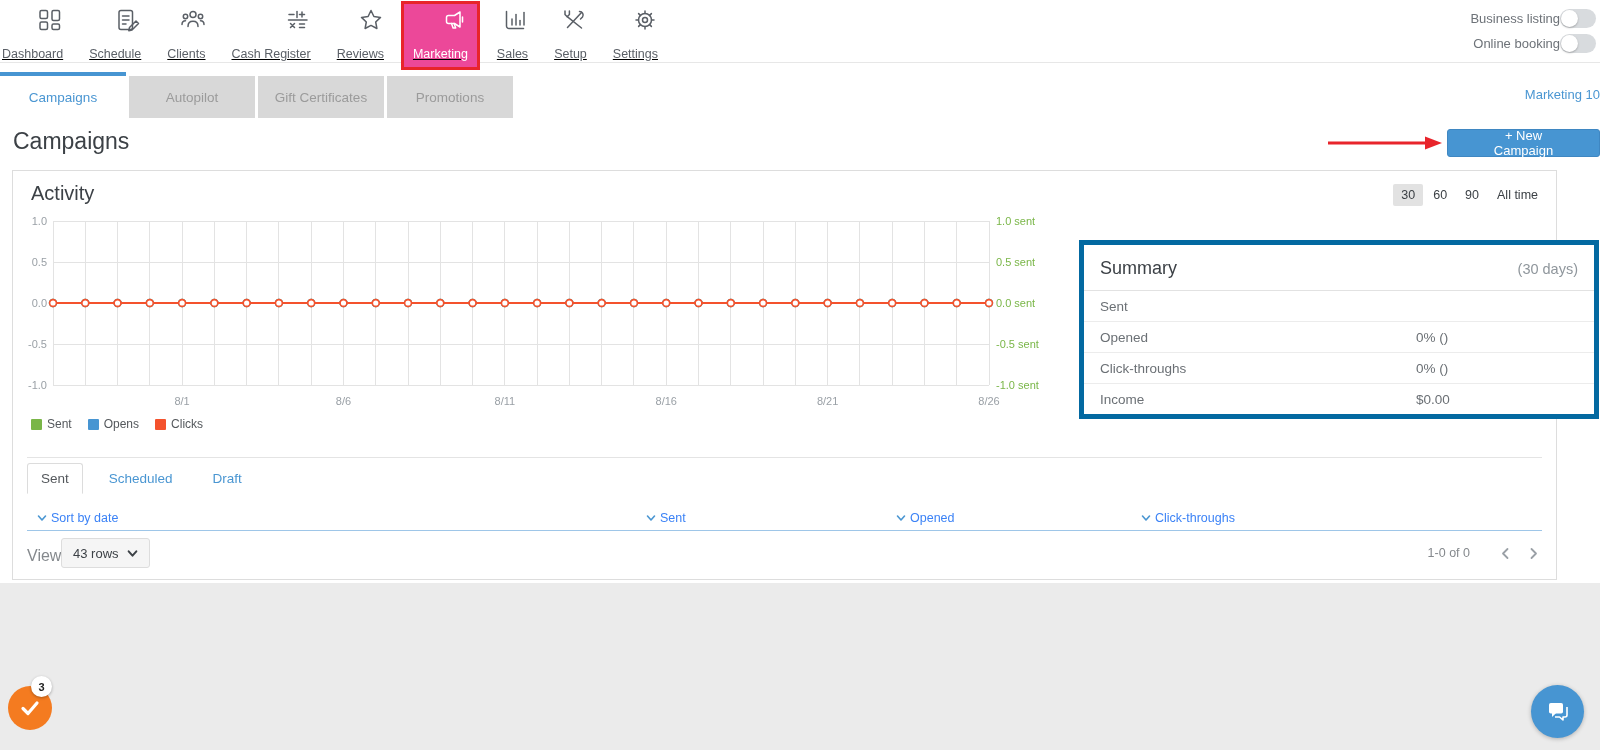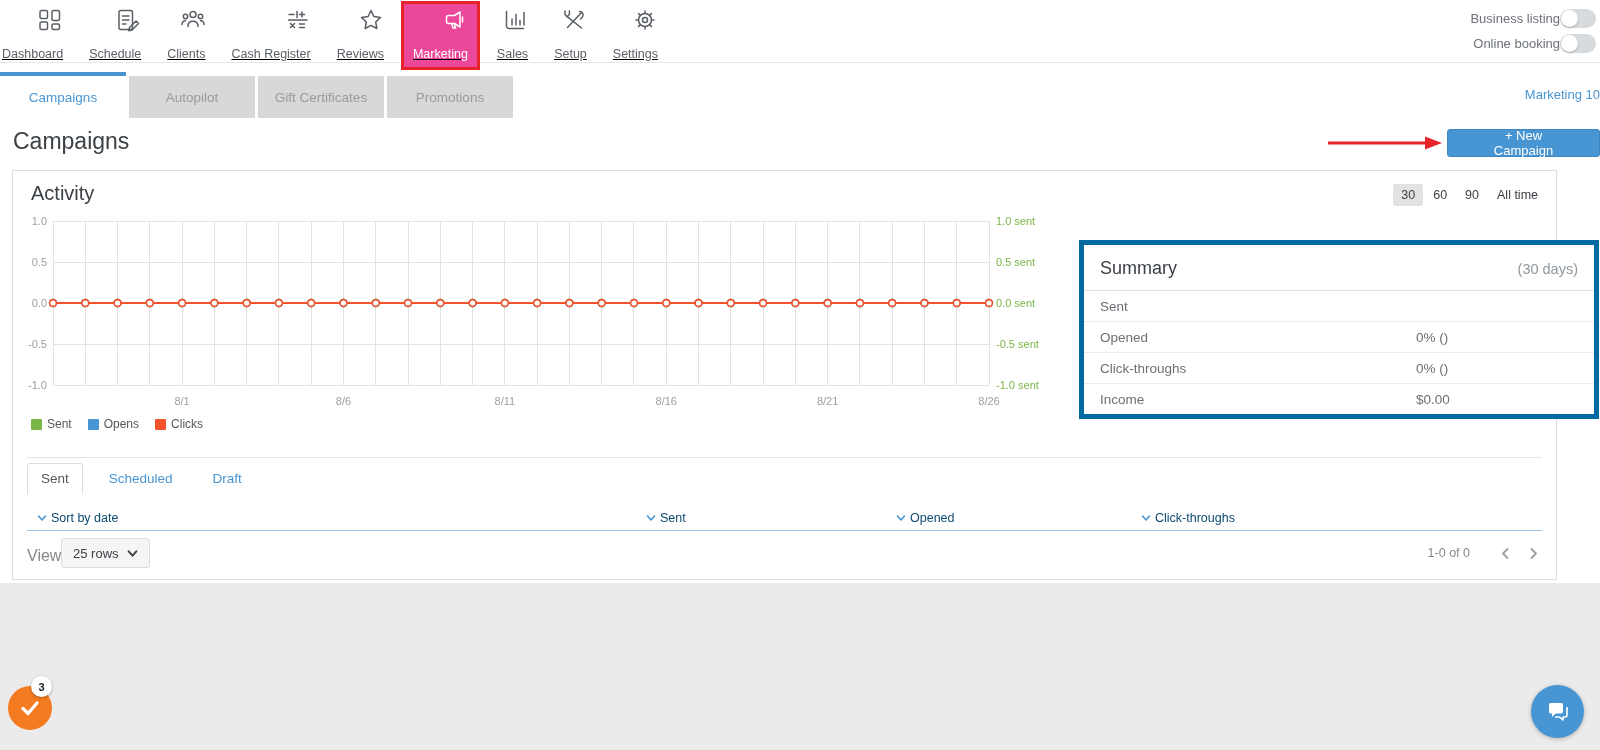--- a/index.html
+++ b/index.html
@@ -62,21 +62,21 @@
 
   .divider{position:absolute;left:14px;right:14px;top:286px;border-top:1px solid #e4e4e4;}
 
   .subtabs{position:absolute;left:14px;top:292px;display:flex;align-items:center;font-size:13.5px;}
   .subtab{cursor:pointer;}
   .subtab.active{border:1px solid #dcdcdc;border-bottom-color:#fff;border-radius:3px 3px 0 0;background:#fff;color:#54585c;padding:7px 13px;}
   .subtab.link{color:#4a96d2;padding:7px 0;}
   .subtab.s2{margin-left:26px;}
   .subtab.s3{margin-left:40px;}
 
-  .cols{position:absolute;left:14px;right:14px;top:340px;height:19px;border-bottom:1px solid #9ec6e8;font-size:12.5px;color:#0c4a6e;}
+  .cols{position:absolute;left:14px;right:14px;top:340px;height:19px;border-bottom:1px solid #9ec6e8;font-size:12.5px;color:#3b82f6;}
   .col{position:absolute;top:0;display:flex;align-items:center;gap:4px;cursor:pointer;white-space:nowrap;}
   .col svg{width:10px;height:10px;stroke:#4a96d2;fill:none;stroke-width:1.6;stroke-linecap:round;stroke-linejoin:round;}
   .col.c1{left:10px;}.col.c2{left:619px;}.col.c3{left:869px;}.col.c4{left:1114px;}
 
   .viewrow{position:absolute;left:14px;right:14px;top:367px;height:30px;}
   .view-label{position:absolute;left:0;top:9px;font-size:16px;color:#85898d;}
   .rows-select{position:absolute;left:34px;top:0;height:30px;background:#f5f5f5;border:1px solid #dddddd;border-radius:3px;display:flex;align-items:center;gap:8px;padding:0 11px;font-size:13px;color:#3c4146;cursor:pointer;box-sizing:border-box;}
   .rows-select svg{width:11px;height:11px;stroke:#3c4146;fill:none;stroke-width:1.8;stroke-linecap:round;stroke-linejoin:round;}
   .pagination{position:absolute;right:0;top:6px;display:flex;align-items:center;font-size:12.5px;color:#85898d;}
   .pagination .pg-text{margin-right:16px;}
@@ -434,21 +434,21 @@
           <svg viewBox="0 0 10 10">
             <polyline points="1.5,3 5,7 8.5,3"></polyline>
           </svg>
           <span>Click-throughs</span>
         </span>
     </div>
 
     <div class="viewrow">
       <span class="view-label">View</span>
       <span class="rows-select">
-        <span>25 rows</span>
+        <span>43 rows</span>
         <svg viewBox="0 0 10 10">
             <polyline points="1.5,3 5,7 8.5,3"></polyline>
           </svg>
       </span>
       <span class="pagination">
         <span class="pg-text">1-0 of 0</span>
         <span class="pg-btn">
             <svg viewBox="0 0 13 13">
               <polyline points="8.5,2 4,6.5 8.5,11"></polyline>
             </svg>

